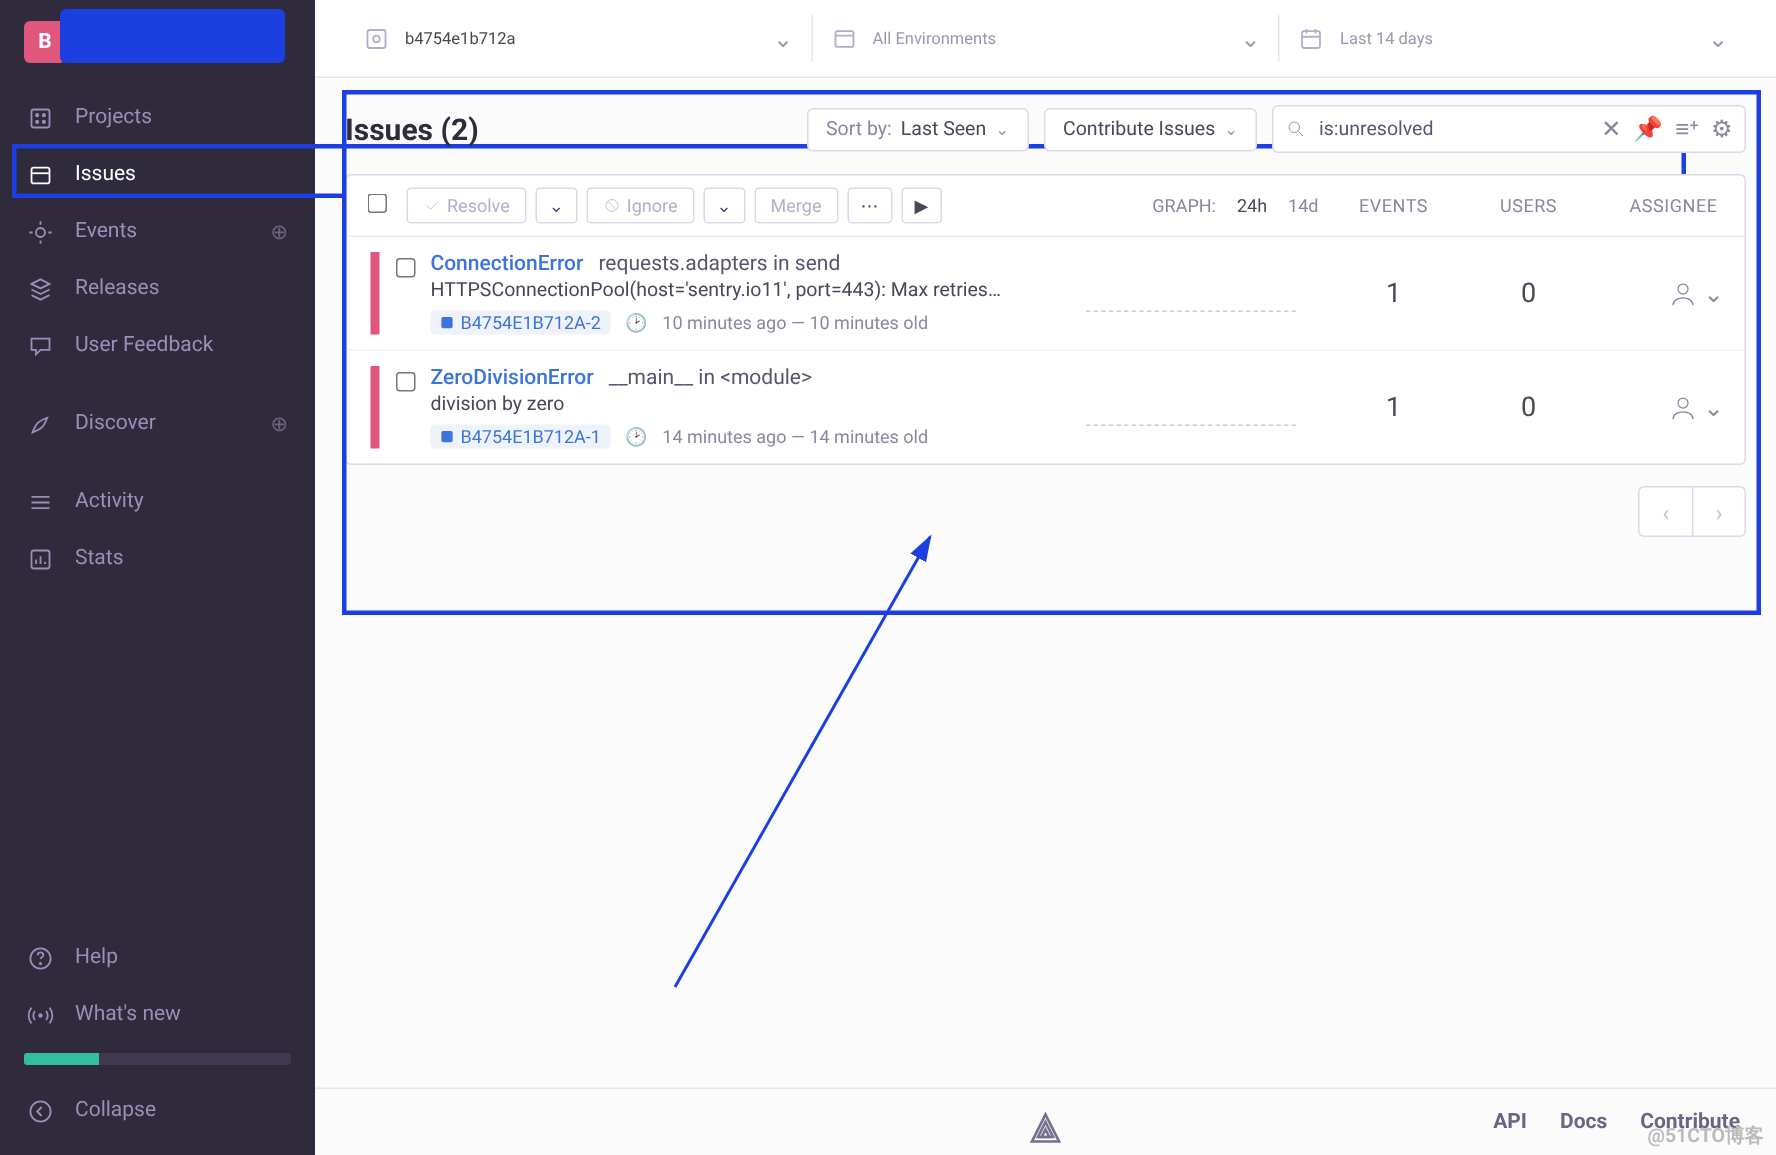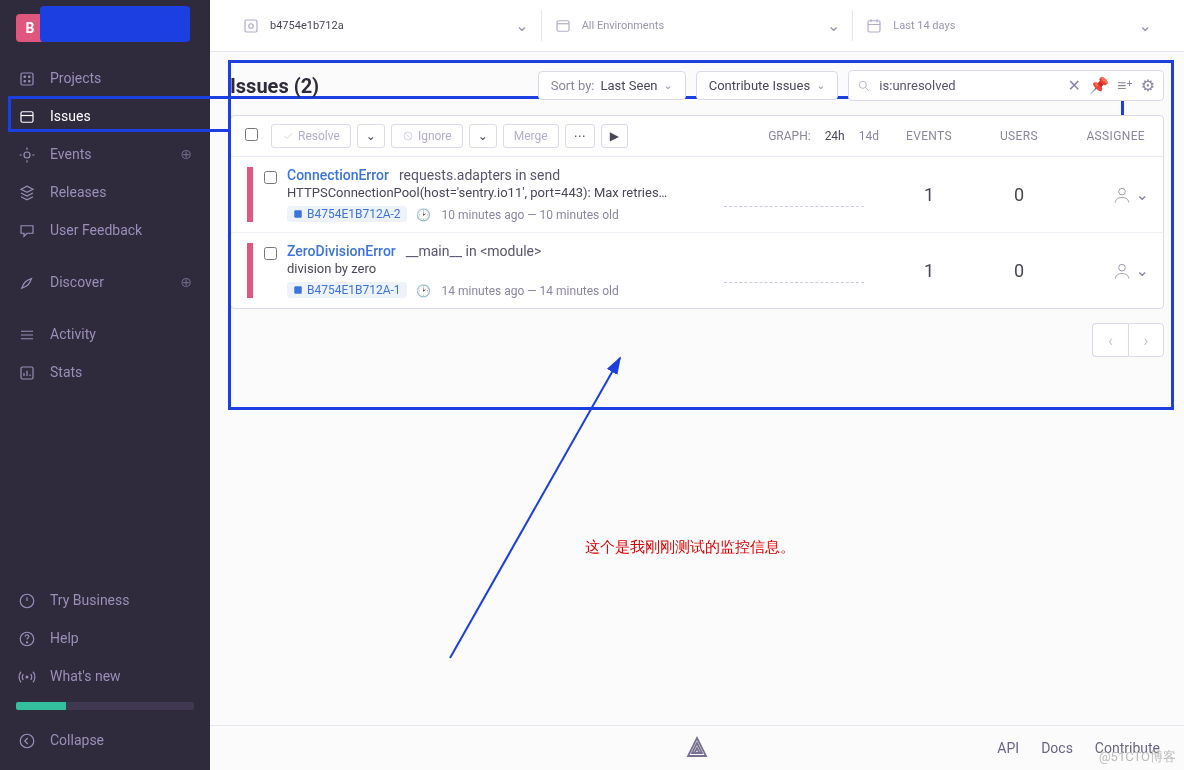--- a/index.html
+++ b/index.html
@@ -60,41 +60,41 @@
 
 .row { display: flex; padding: 10px 14px 10px 16px; border-bottom: 1px solid #f1eef6; position: relative; }
 .row:last-child { border-bottom: none; }
 .row-strip { width: 6px; background: #e1567c; flex-shrink: 0; }
 .row-check { width: 34px; display: flex; align-items: flex-start; justify-content: center; padding-top: 4px; }
 .row-body { flex: 1; min-width: 0; }
 .row-title-line { display: flex; gap: 10px; align-items: baseline; font-size: 14px; }
 .row-title-line .err { color: #3d74db; font-weight: 500; cursor: pointer; }
 .row-title-line .src { color: #5a5470; }
 .row-desc { font-size: 13px; color: #4a4658; margin-top: 2px; white-space: nowrap; overflow: hidden; text-overflow: ellipsis; }
-.row-meta { display: flex; gap: 10px; align-items: flex-end; margin-top: 6px; font-size: 12px; color: #8c85a1; }
+.row-meta { display: flex; gap: 10px; align-items: center; margin-top: 6px; font-size: 12px; color: #8c85a1; }
 .row-meta .tag { background: #eef2fb; color: #3d74db; padding: 1px 6px; border-radius: 3px; display: flex; align-items: center; gap: 4px; }
 .row-meta .tag svg { width: 10px; height: 10px; fill: #3d74db; }
 .graph-cell { width: 170px; display: flex; align-items: center; justify-content: center; }
 .spark { width: 140px; height: 24px; border-bottom: 1px dashed #cfc8df; }
 .num-cell { width: 100px; text-align: center; font-size: 18px; color: #4a4658; display: flex; align-items: center; justify-content: center; }
 .num-cell.users { width: 80px; }
 .assignee-cell { width: 90px; display: flex; align-items: center; justify-content: flex-end; gap: 4px; color: #8c85a1; cursor: pointer; }
 .assignee-cell svg { width: 20px; height: 20px; stroke: #8c85a1; fill: none; }
 
 .pager { display: flex; justify-content: flex-end; margin-top: 14px; }
 .pager .pbtn { width: 36px; height: 34px; border: 1px solid #ded7ea; background: #fff; display: flex; align-items: center; justify-content: center; color: #c8c1d8; cursor: pointer; }
 .pager .pbtn:first-child { border-radius: 4px 0 0 4px; border-right: none; }
 .pager .pbtn:last-child { border-radius: 0 4px 4px 0; }
 
 
 .annotation-text { position: absolute; left: 585px; top: 538px; color: #d00; font-size: 15px; font-family: "SimSun", serif; }
 .arrow-svg { position: absolute; left: 440px; top: 348px; pointer-events: none; }
 
 
-.footer { margin-top: auto; border-top: 1px solid #e7e4ee; padding: 14px 24px; display: flex; align-items: center; font-size: 14px; color: #6b6483; position: relative; }
+.footer { margin-top: auto; border-top: 1px solid #e7e4ee; padding: 14px 24px; display: flex; font-size: 14px; color: #6b6483; position: relative; font-weight: bold; }
 .footer-logo { position: absolute; left: 50%; transform: translateX(-50%); }
 .footer-logo svg { width: 24px; height: 24px; stroke: #776f8e; fill: none; stroke-width: 1.8; }
 .footer-links { margin-left: auto; display: flex; gap: 22px; }
 .footer-links span { cursor: pointer; }
 .watermark { position: absolute; right: 8px; bottom: 4px; font-size: 13px; color: #bbb; }
 
 input[type=checkbox] { width: 13px; height: 13px; }
 </style>
 </head>
 <body>
@@ -187,29 +187,20 @@
       </span>
     <span>Stats</span>
   </div>
 
   <div style="height:14px"></div>
 
 
   <div class="sidebar-spacer"></div>
 
   <div class="sidebar-bottom">
-    <div class="nav-item">
-      <span class="nav-icon">
-          <svg viewBox="0 0 24 24">
-            <circle cx="12" cy="12" r="9"></circle>
-            <path d="M12 7v5"></path>
-          </svg>
-        </span>
-      <span>Try Business</span>
-    </div>
     <div class="nav-item">
       <span class="nav-icon">
           <svg viewBox="0 0 24 24">
             <circle cx="12" cy="12" r="9"></circle>
             <path d="M9.5 9a2.5 2.5 0 015 0c0 1.5-2.5 2-2.5 3.5"></path>
             <circle cx="12" cy="16.5" r=".7" fill="currentColor"></circle>
           </svg>
         </span>
       <span>Help</span>
     </div>
@@ -409,21 +400,20 @@
   </div>
 
   <svg class="arrow-svg" width="200" height="320">
     <defs>
         <marker id="ah" markerWidth="10" markerHeight="10" refX="8" refY="3" orient="auto">
           <path d="M0,0 L0,6 L9,3 z" fill="#1b3fe0"></path>
         </marker>
       </defs>
     <line x1="10" y1="310" x2="180" y2="10" stroke="#1b3fe0" stroke-width="2" marker-end="url(#ah)"></line>
   </svg>
-  <div class="annotation-text">这个是我刚刚测试的监控信息。</div>
 
   <footer class="footer">
     <div class="footer-logo">
       <svg viewBox="0 0 24 24">
           <path d="M12 3l9 18H3z"></path>
           <path d="M12 8l5 10H7z"></path>
           <path d="M12 13l2.5 5h-5z"></path>
         </svg>
     </div>
     <div class="footer-links">

